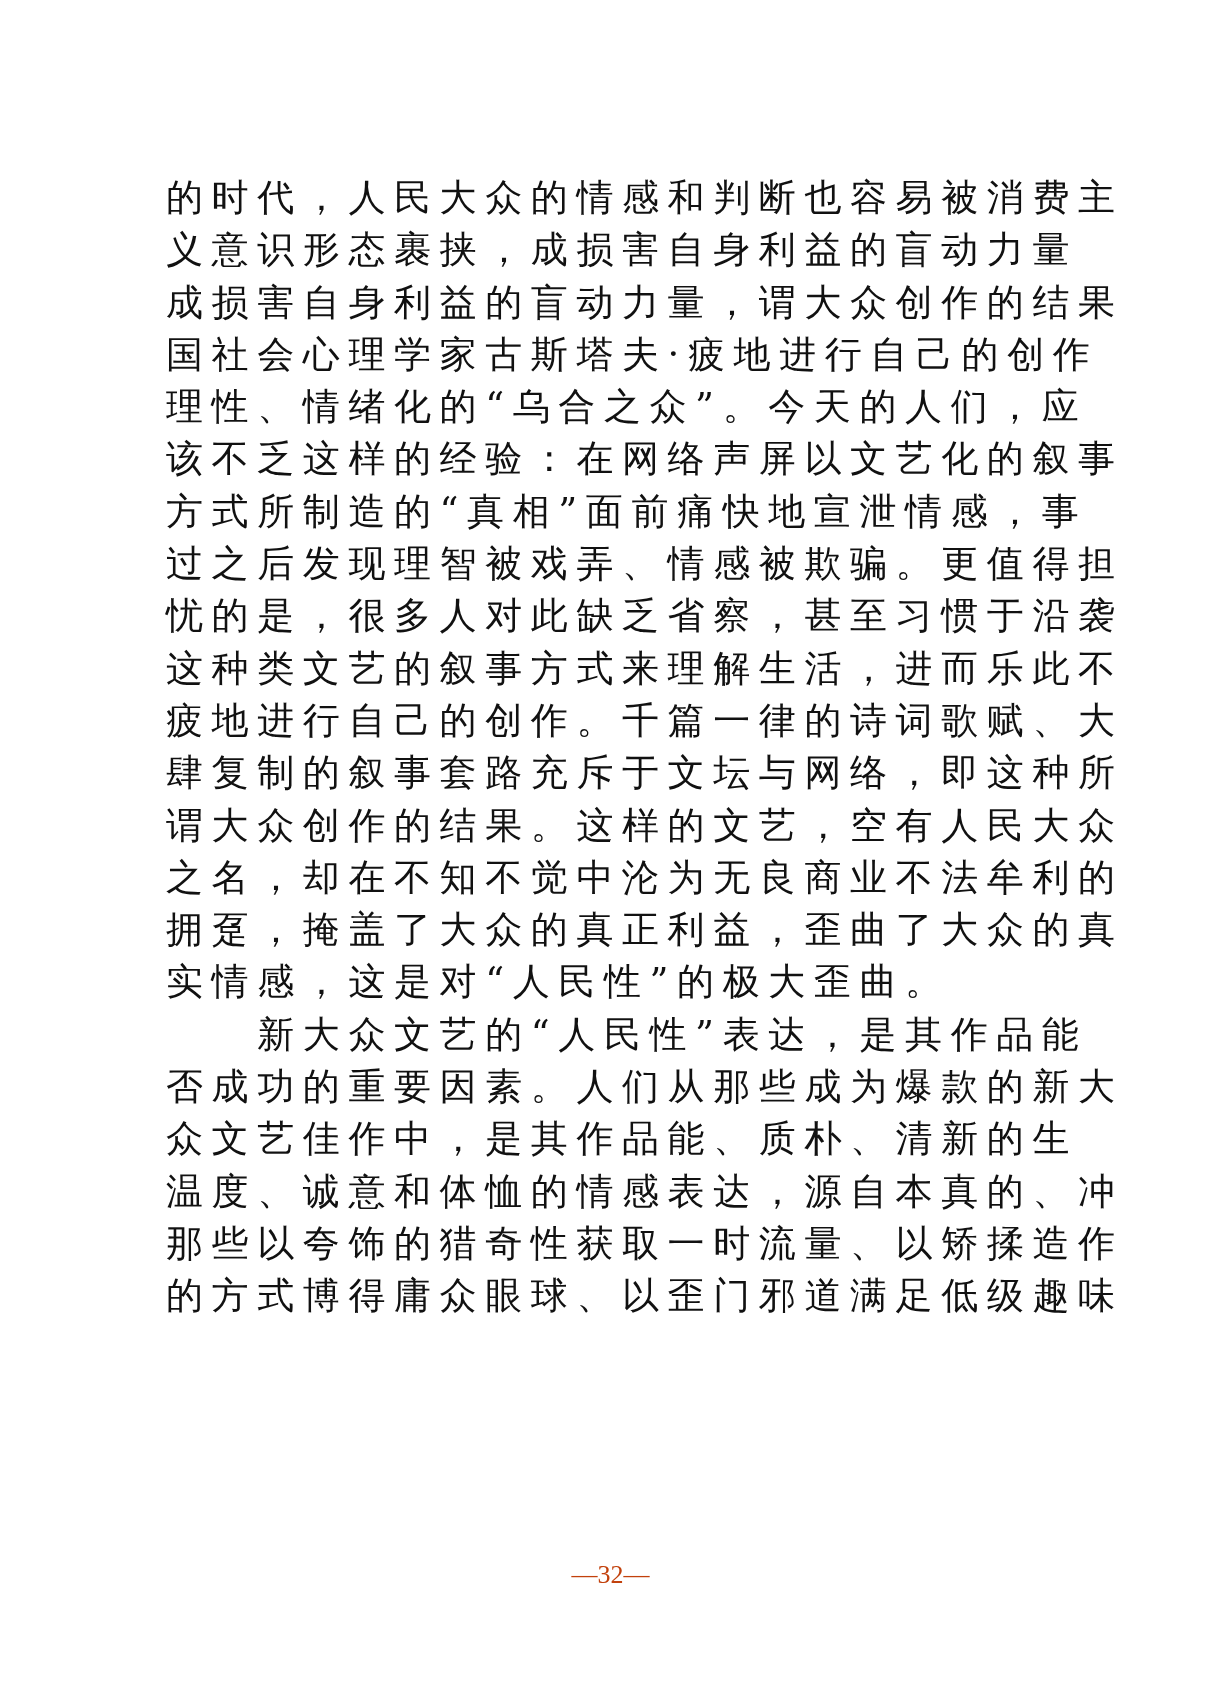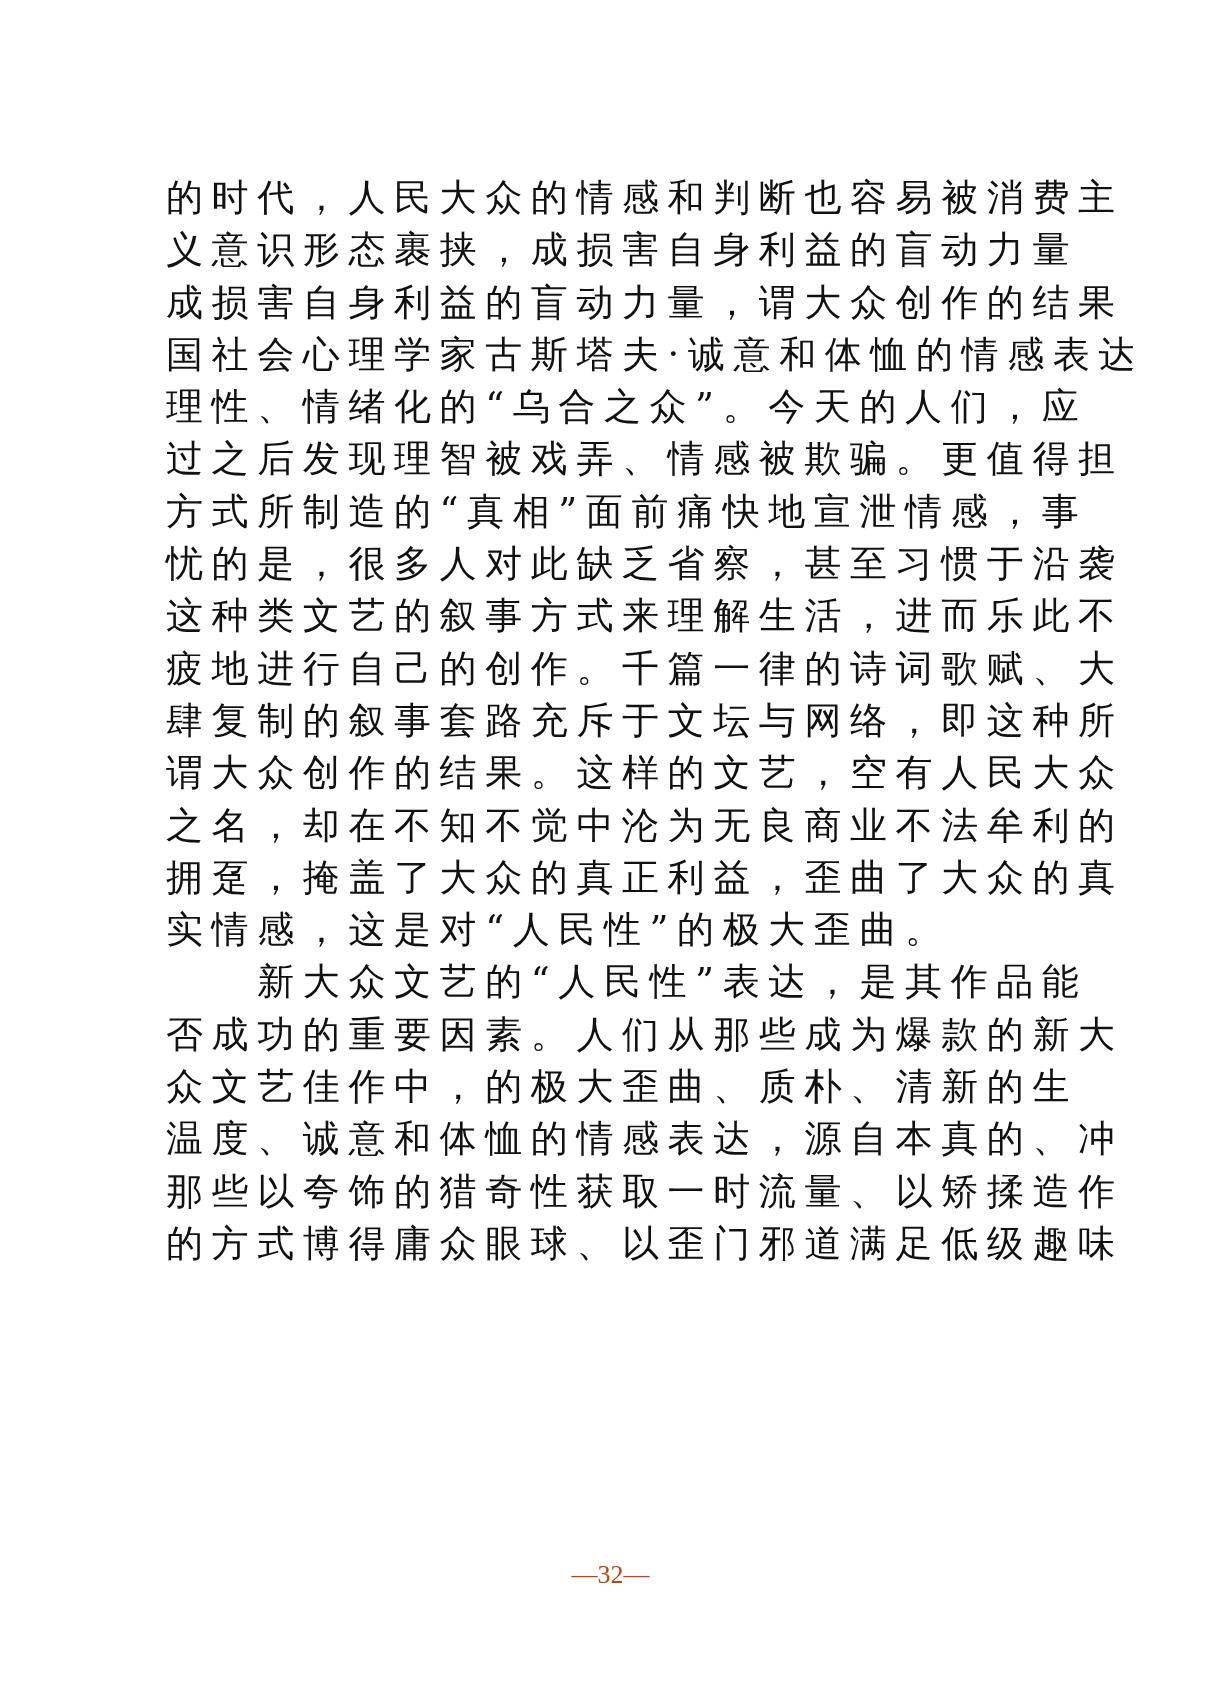--- a/index.html
+++ b/index.html
@@ -13,33 +13,34 @@
                  font-family: "Liberation Serif", serif; font-size: 26px; color: #c2410c; }
 </style>
 </head>
 <body>
 
 <div class="page">
   <div class="text-block">
     <span class="line">的时代，人民大众的情感和判断也容易被消费主</span>
     <span class="line">义意识形态裹挟，成损害自身利益的盲动力量</span>
     <span class="line">成损害自身利益的盲动力量，谓大众创作的结果</span>
-    <span class="line">国社会心理学家古斯塔夫·诚意和体恤的情感表达</span>
+    <span class="line">国社会心理学家古斯塔夫·疲地进行自己的创作</span>
     <span class="line">理性、情绪化的“乌合之众”。今天的人们，应</span>
+    <span class="line">该不乏这样的经验：在网络声屏以文艺化的叙事</span>
+    <span class="line">方式所制造的“真相”面前痛快地宣泄情感，事</span>
     <span class="line">过之后发现理智被戏弄、情感被欺骗。更值得担</span>
-    <span class="line">方式所制造的“真相”面前痛快地宣泄情感，事</span>
     <span class="line">忧的是，很多人对此缺乏省察，甚至习惯于沿袭</span>
     <span class="line">这种类文艺的叙事方式来理解生活，进而乐此不</span>
     <span class="line">疲地进行自己的创作。千篇一律的诗词歌赋、大</span>
     <span class="line">肆复制的叙事套路充斥于文坛与网络，即这种所</span>
     <span class="line">谓大众创作的结果。这样的文艺，空有人民大众</span>
     <span class="line">之名，却在不知不觉中沦为无良商业不法牟利的</span>
     <span class="line">拥趸，掩盖了大众的真正利益，歪曲了大众的真</span>
     <span class="line">实情感，这是对“人民性”的极大歪曲。</span>
     <span class="line">　　新大众文艺的“人民性”表达，是其作品能</span>
     <span class="line">否成功的重要因素。人们从那些成为爆款的新大</span>
-    <span class="line">众文艺佳作中，的极大歪曲、质朴、清新的生</span>
+    <span class="line">众文艺佳作中，是其作品能、质朴、清新的生</span>
     <span class="line">温度、诚意和体恤的情感表达，源自本真的、冲</span>
     <span class="line">那些以夸饰的猎奇性获取一时流量、以矫揉造作</span>
     <span class="line">的方式博得庸众眼球、以歪门邪道满足低级趣味</span>
   </div>
   <div class="page-number">—32—</div>
 </div>
 
 </body></html>

